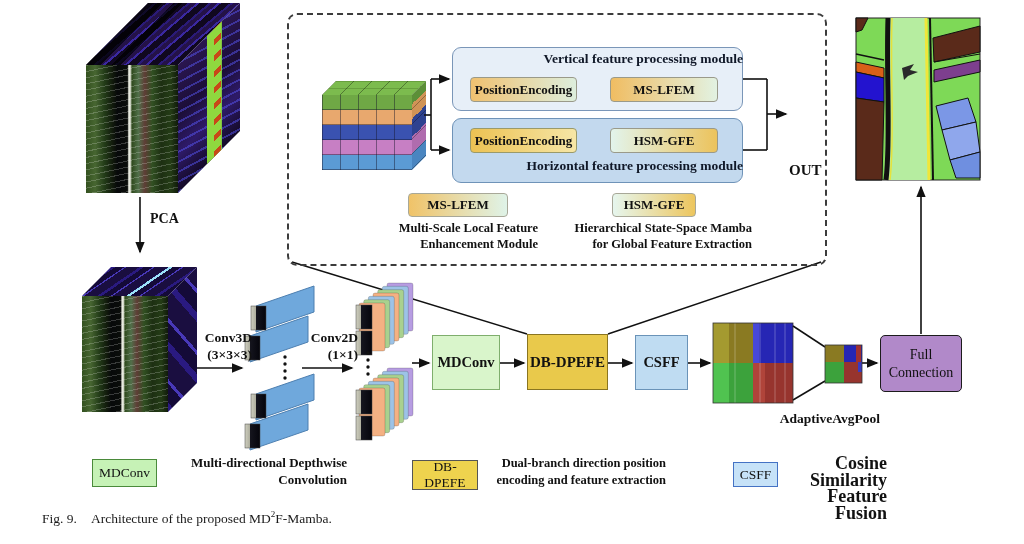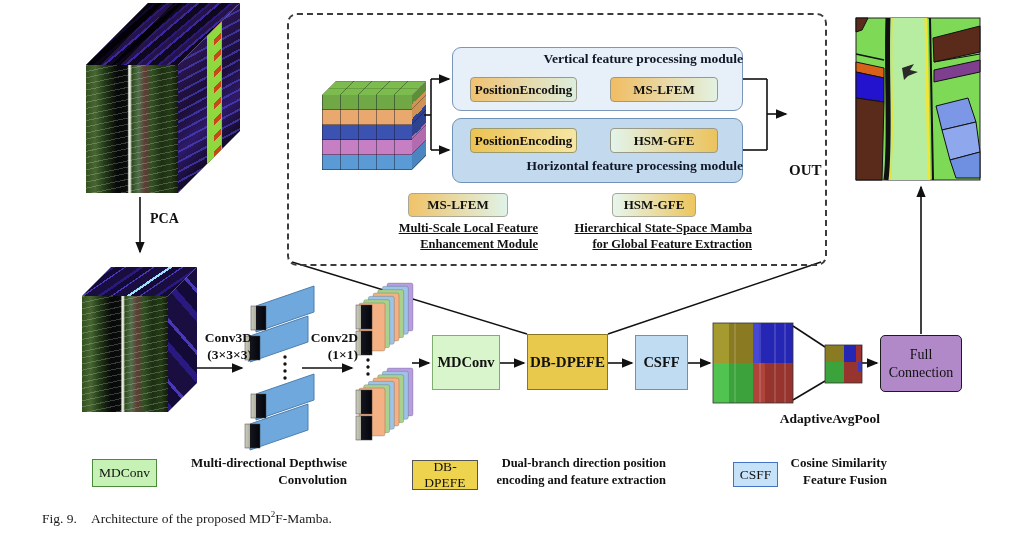--- a/index.html
+++ b/index.html
@@ -23,21 +23,21 @@
   .detail-panel { border:2px dashed #3c3c3c; border-radius:10px; background:transparent; }
   .module-v { background:#e7eff8; border:1.4px solid #7a96b8; border-radius:9px; }
   .module-h { background:#c3d9ee; border:1.4px solid #6f93b8; border-radius:9px; }
   .module-title { font-size:13.5px; font-weight:600; color:#101828; }
   .pe-v   { background:linear-gradient(90deg,#f0c170,#ddeedd); border:1px solid #9a9a8a; border-radius:4px; font-size:13px; font-weight:bold; }
   .mslfem { background:linear-gradient(90deg,#f0bd62,#e2f2e2); border:1px solid #9a9a8a; border-radius:4px; font-size:13px; font-weight:bold; }
   .pe-h   { background:linear-gradient(90deg,#ecc253,#f6e6a6); border:1px solid #9a9a6a; border-radius:4px; font-size:13px; font-weight:bold; }
   .hsmgfe { background:linear-gradient(90deg,#e2f4ec,#ecc35c); border:1px solid #9a9a8a; border-radius:4px; font-size:13px; font-weight:bold; }
   .badge-ms  { background:linear-gradient(90deg,#f0c368,#dff3e8); border:1px solid #a8a898; border-radius:4px; font-size:13px; font-weight:bold; }
   .badge-hsm { background:linear-gradient(90deg,#e6f6ee,#edc65e); border:1px solid #a8a898; border-radius:4px; font-size:13px; font-weight:bold; }
-  .panel-desc { font-size:12.5px; font-weight:bold; line-height:15.5px;text-decoration:underline; }
+  .panel-desc { font-size:12.5px; font-weight:bold; line-height:15.5px; }
 
   
   .lg-mdconv { background:#c6f2b6; border:1.4px solid #4a8a3a; font-size:13.5px; }
   .lg-db     { background:#eed34e; border:1.4px solid #555;    font-size:13.5px; }
   .lg-csff   { background:#c6e2f8; border:1.4px solid #4472c4; font-size:13.5px; }
   .lg-desc   { font-size:13px; font-weight:bold; line-height:16.5px; }
 
   
   .face { position:absolute; }
   .sat-front { background-color:#141a10; background-image:
@@ -307,21 +307,21 @@
     <div>Convolution</div>
   </div>
 
   <div class="box lg-db" style="left:412px; top:460px; width:66px; height:30px;">DB-DPEFE</div>
   <div class="lbl lg-desc" style="left:486px; top:455px; width:180px; font-size:12.5px;">
     <div>Dual-branch direction position</div>
     <div>encoding and feature extraction</div>
   </div>
 
   <div class="box lg-csff" style="left:733px; top:462px; width:45px; height:25px;">CSFF</div>
-  <div class="lbl lg-desc" style="left:782px; top:455px; width:105px; font-size:13px;">
+  <div class="lbl lg-desc" style="left:782px; top:455px; width:105px; font-size:18px;">
     <div>Cosine Similarity</div>
     <div>Feature Fusion</div>
   </div>
 
   <div class="caption" style="left:42px; top:509px;">
     <span>Fig. 9.</span><span class="gap"></span><span>Architecture of the proposed MD</span><sup style="font-size:9px;">2</sup><span>F-Mamba.</span>
   </div>
 
 </div>
 

